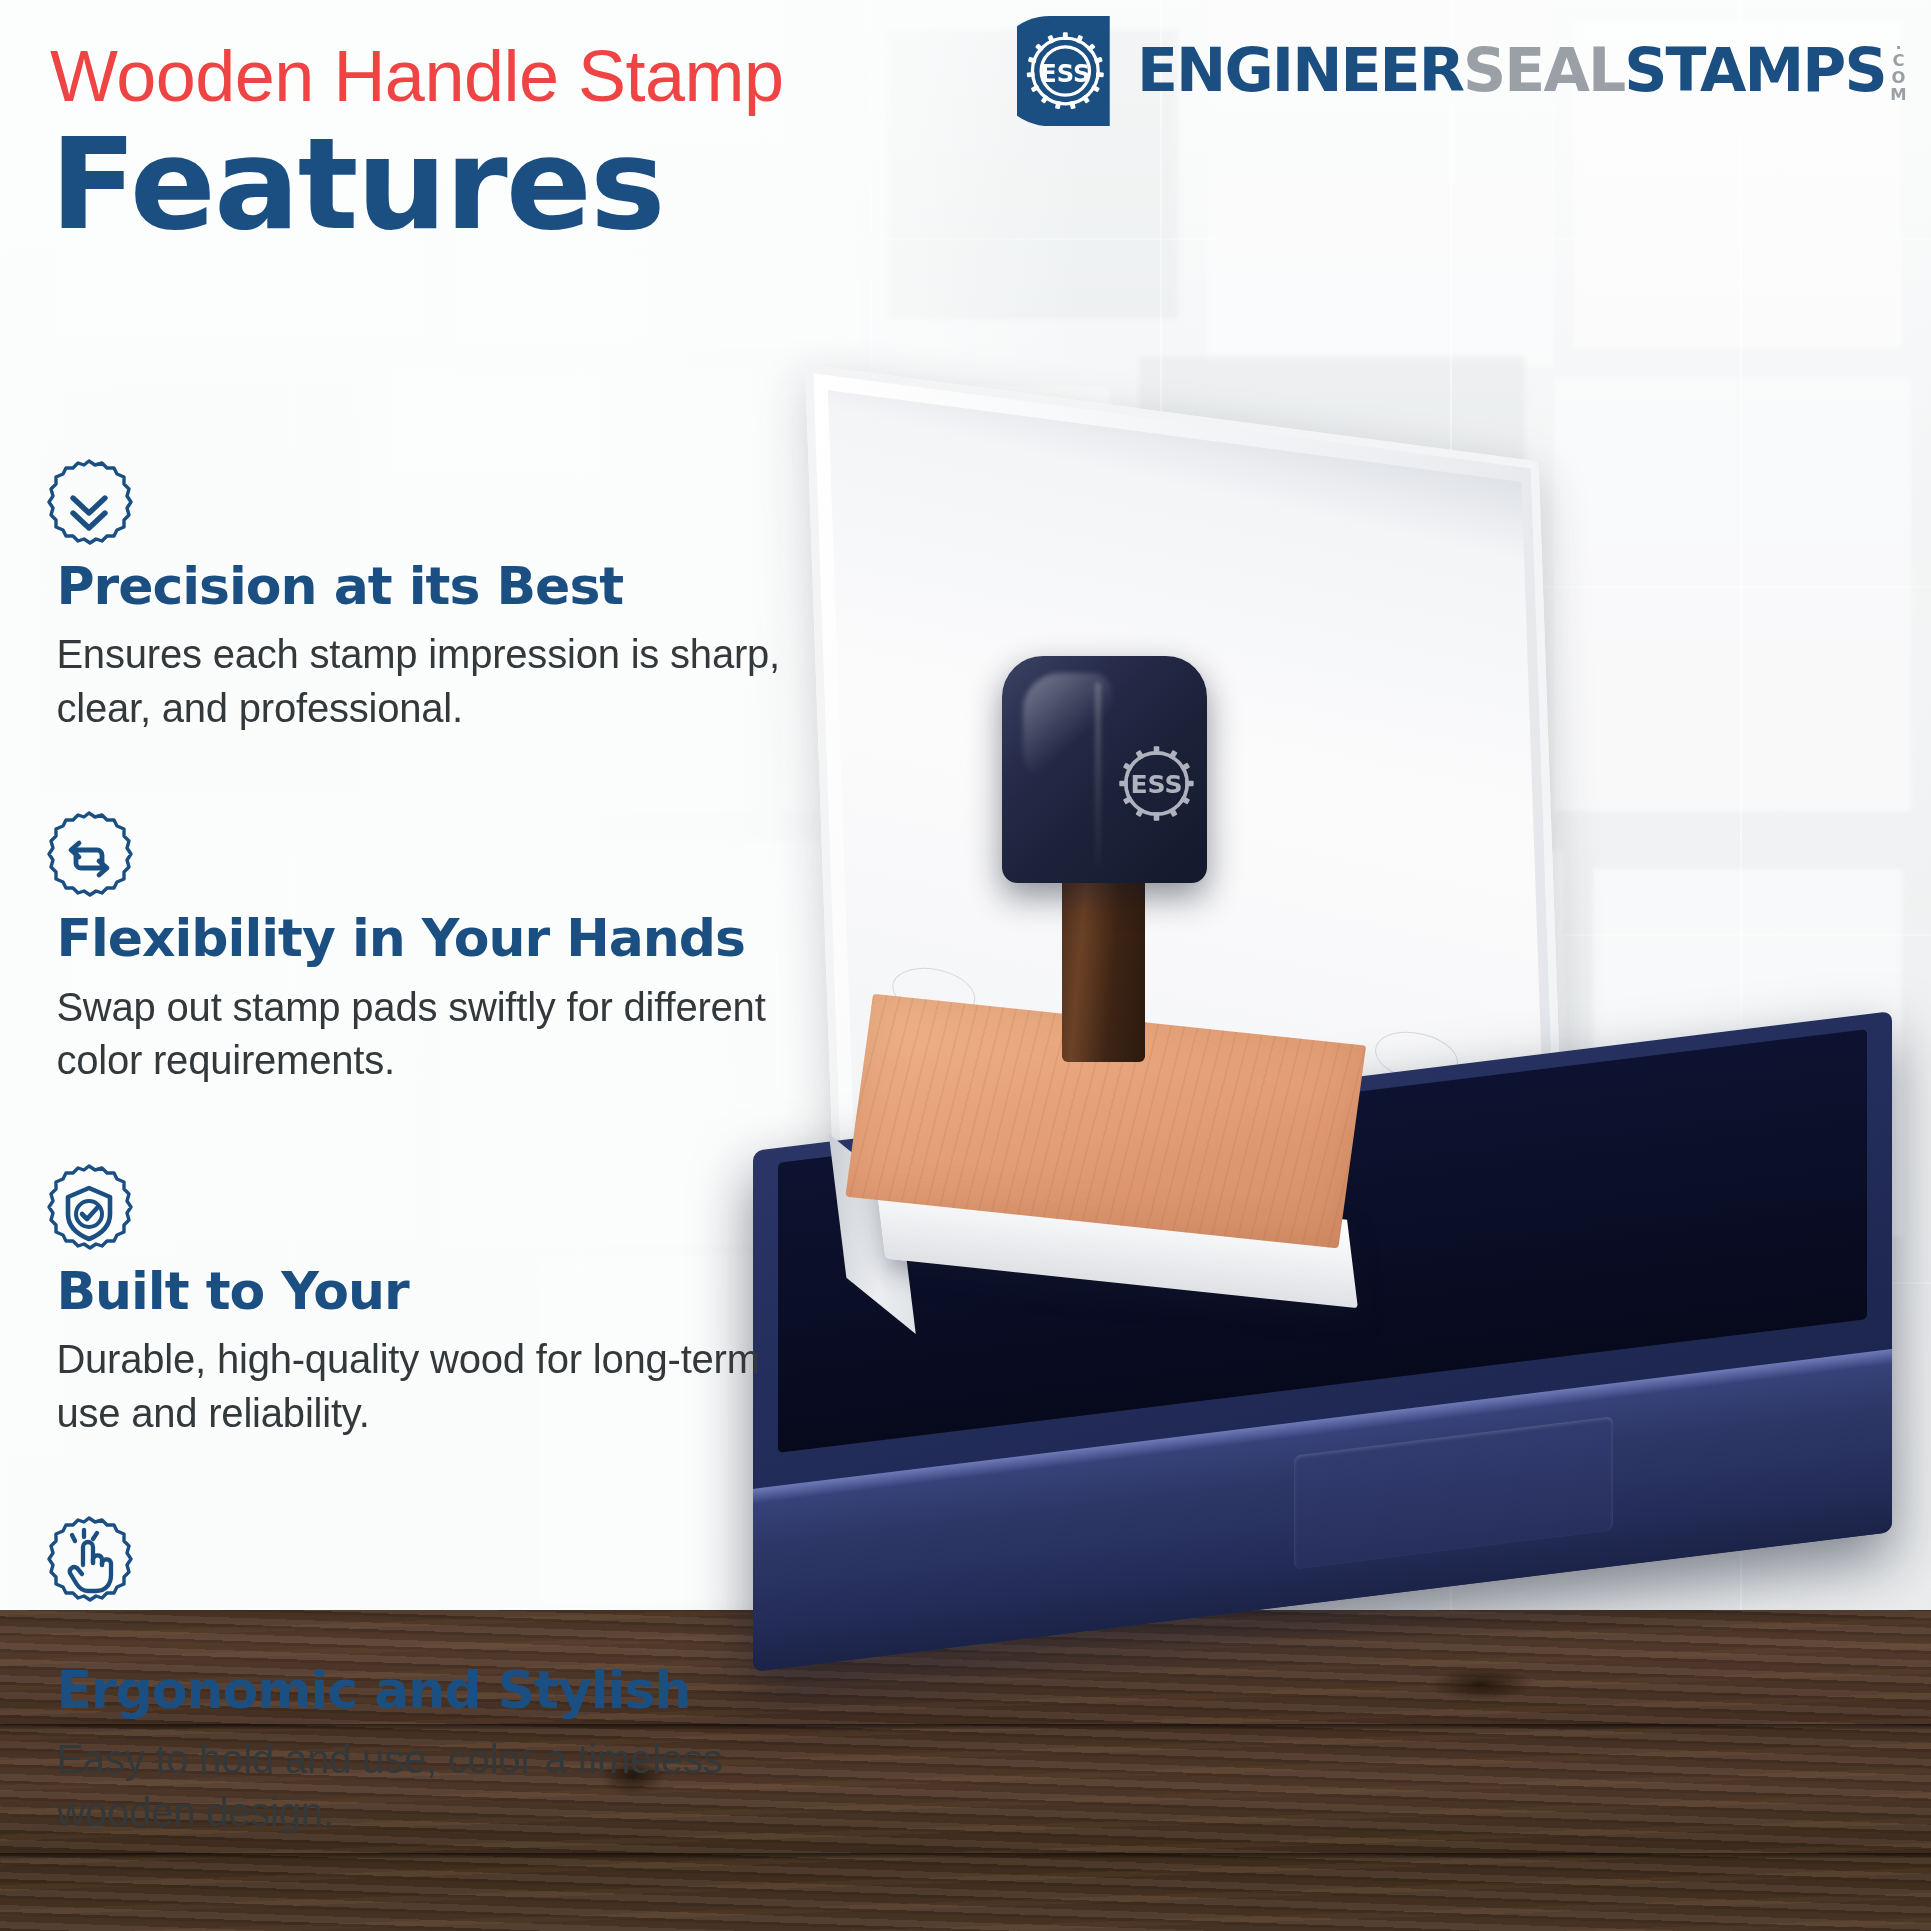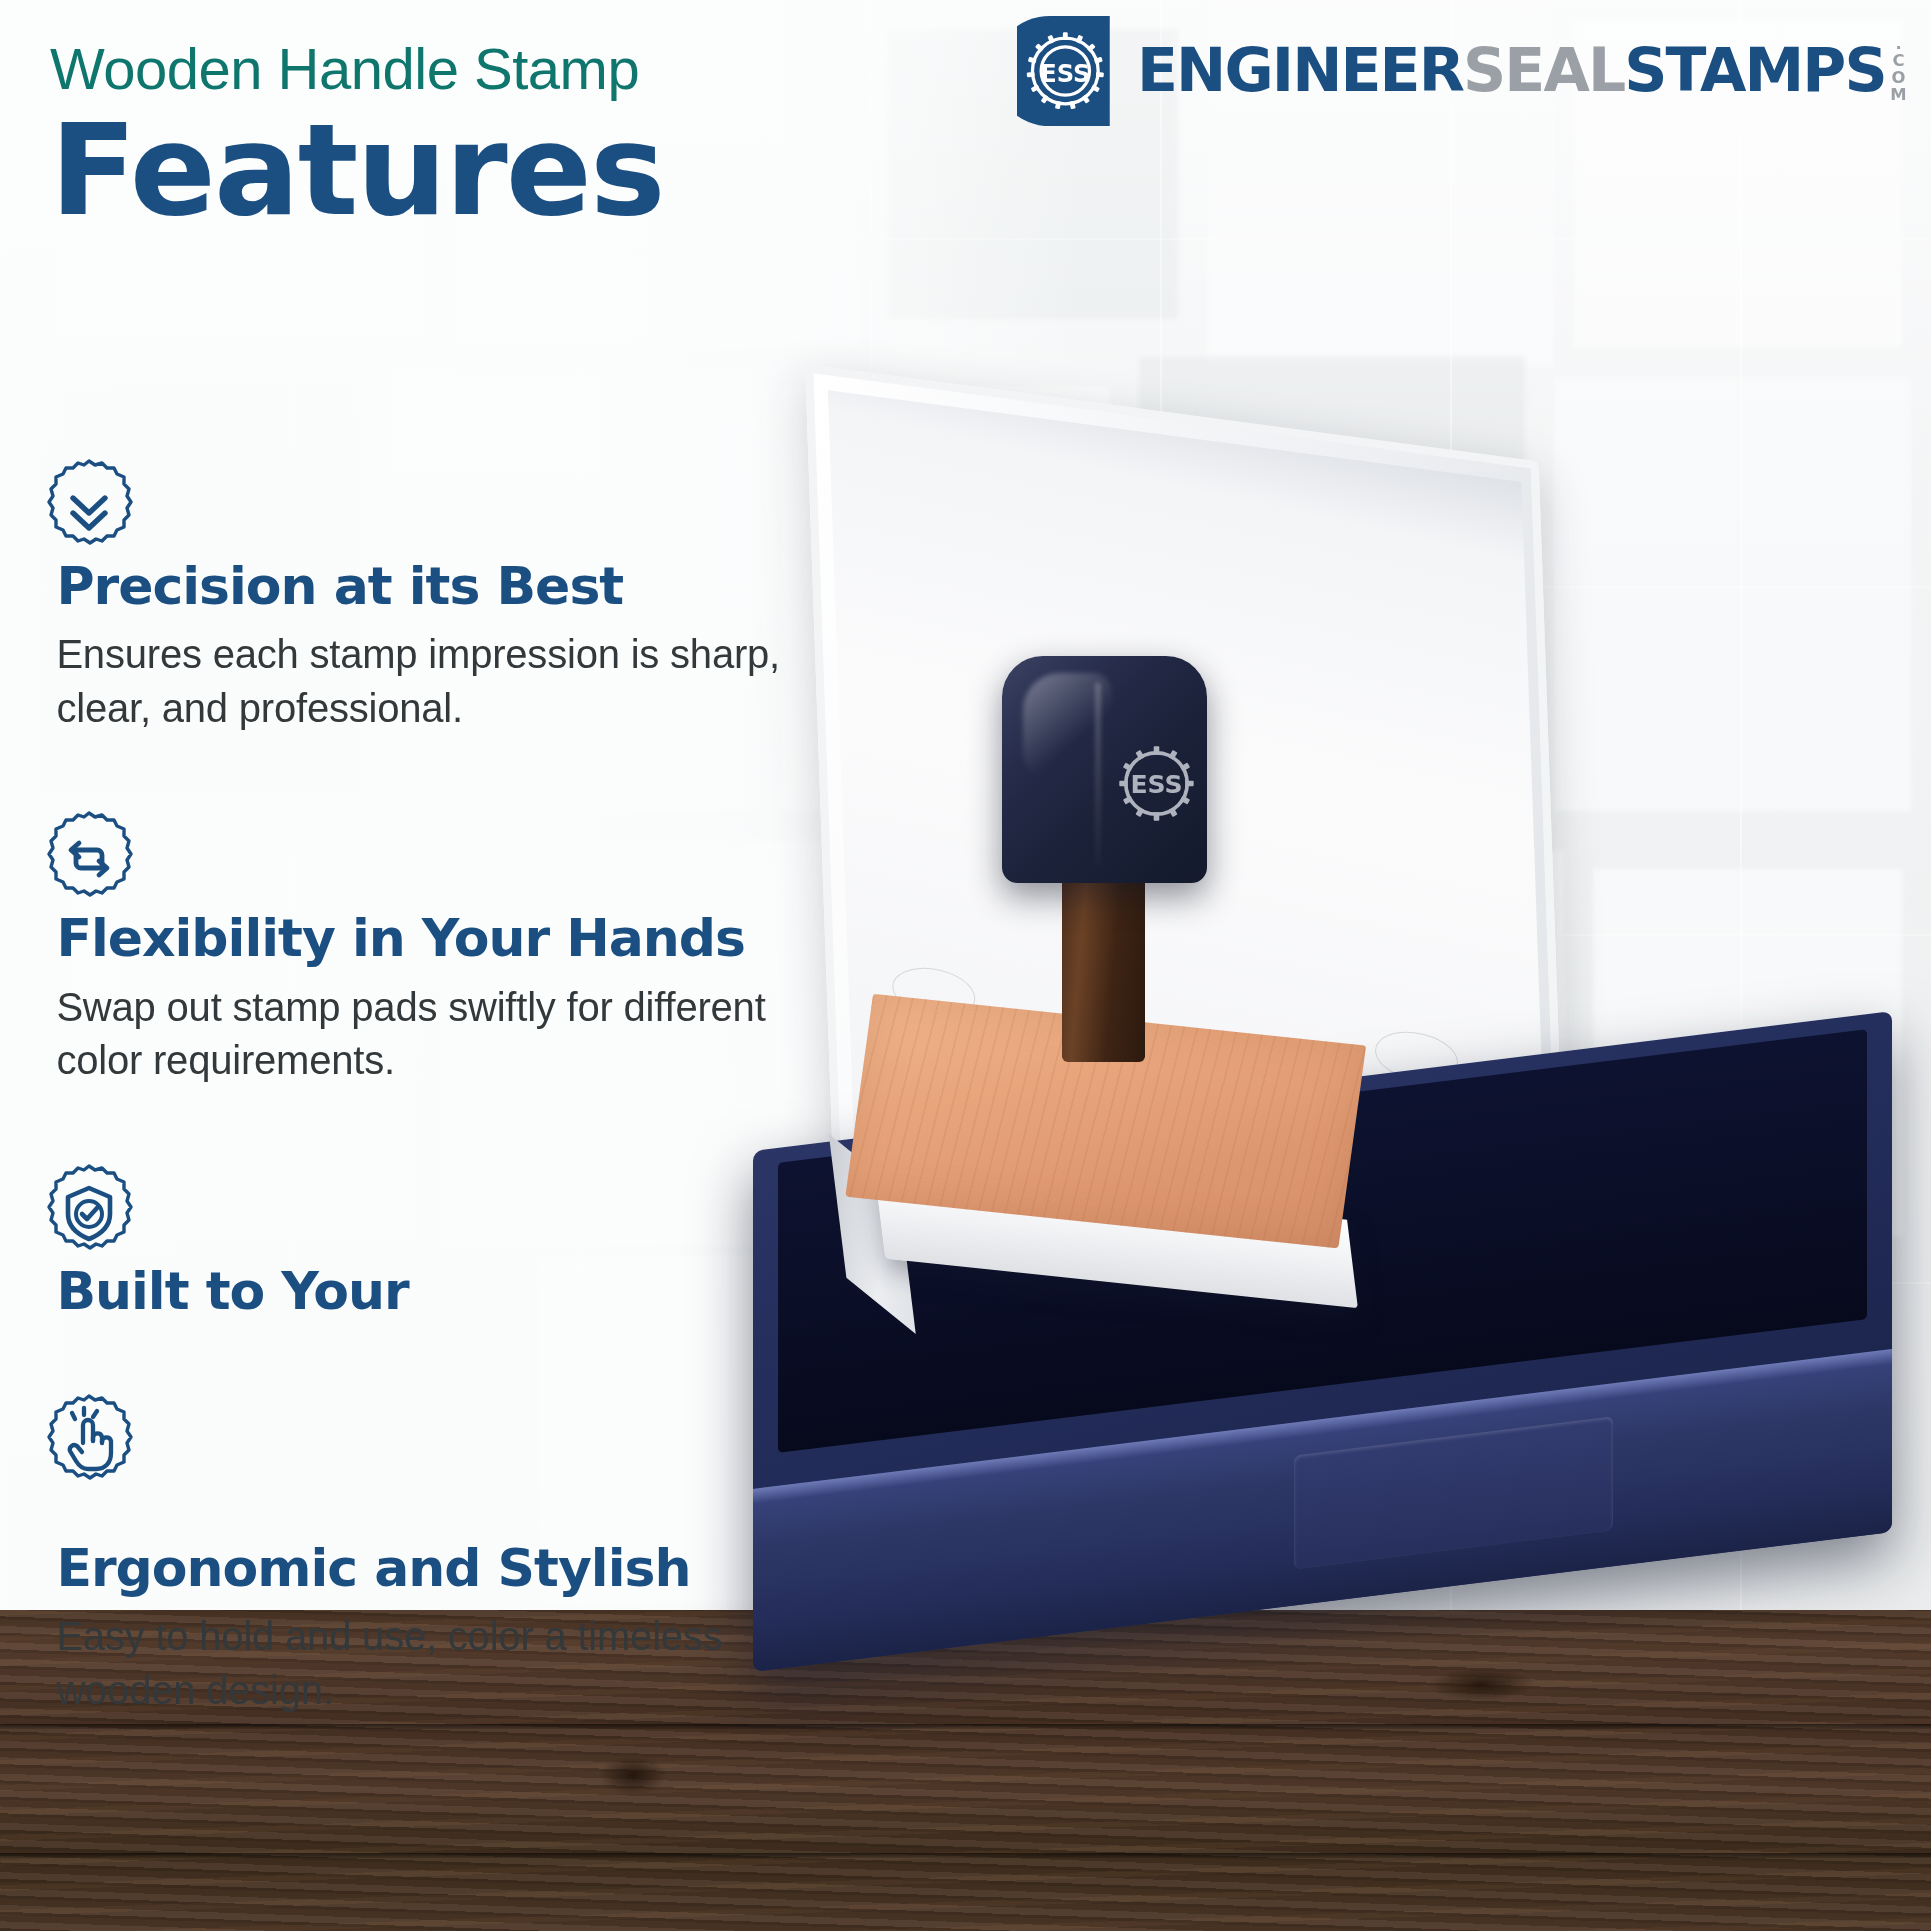--- a/index.html
+++ b/index.html
@@ -60,21 +60,21 @@
     background:linear-gradient(180deg, rgba(0,0,0,.55), rgba(0,0,0,.15));
   }
   .wood-knot{
     position:absolute; width:68px; height:41px; border-radius:50%;
     background:radial-gradient(ellipse at center, rgba(30,18,10,.85), rgba(70,48,30,0) 70%);
   }
 
   
   .head { position:absolute; left:50px; top:39px; width:966px; }
   .head .sub {
-    font-size:58px; font-weight:400; color:#0f766e; letter-spacing:-0.5px;
+    font-size:72px; font-weight:400; color:#ef4444; letter-spacing:-0.5px;
     line-height:1.05; white-space:nowrap;
   }
   .head .main {
     font-size:127px; font-weight:700; color:#1b4f82; letter-spacing:-1.9px;
     line-height:.98; margin-top:7.7px; font-family:"DejaVu Sans", sans-serif;
   }
 
   
   .logo { position:absolute; right:25px; top:13.5px; display:flex; align-items:center; }
   .logo-mark { width:114px; height:114px; position:relative; flex:0 0 auto; }
@@ -388,20 +388,21 @@
       <div class="f-icon">
         <svg viewBox="0 0 100 100" width="100" height="100">
           <path d="M50 5 l6 4 7-2 5 5 7 0 3 6 7 3 0 7 5 5 -2 7 4 6 -4 6 2 7 -5 5 0 7 -7 3 -3 6 -7 0 -5 5 -6-2 -6 4 -6-4 -6 2 -5-5 -7 0 -3-6 -7-3 0-7 -5-5 2-7 -4-6 4-6 -2-7 5-5 0-7 7-3 3-6 7 0 5-5 6 2z" fill="none" stroke="#1b4f82" stroke-width="3.4" stroke-linejoin="round"></path>
           <path d="M50 27 L71 36 v17 c0 14 -11 21 -21 25 c-10 -4 -21 -11 -21 -25 V36 z" fill="none" stroke="#1b4f82" stroke-width="4.6" stroke-linejoin="round"></path>
           <circle cx="50" cy="53" r="13" fill="none" stroke="#1b4f82" stroke-width="4"></circle>
           <polyline points="43,53 48,58 58,47" fill="none" stroke="#1b4f82" stroke-width="4.6" stroke-linecap="round" stroke-linejoin="round"></polyline>
         </svg>
       </div>
       <div class="f-body">
         <div class="f-title">Built to Your</div>
+        <div class="f-desc">Durable, high-quality wood for long-term use and reliability.</div>
       </div>
     </div>
 
     <div class="feature">
       <div class="f-icon">
         <svg viewBox="0 0 100 100" width="100" height="100">
           <path d="M50 5 l6 4 7-2 5 5 7 0 3 6 7 3 0 7 5 5 -2 7 4 6 -4 6 2 7 -5 5 0 7 -7 3 -3 6 -7 0 -5 5 -6-2 -6 4 -6-4 -6 2 -5-5 -7 0 -3-6 -7-3 0-7 -5-5 2-7 -4-6 4-6 -2-7 5-5 0-7 7-3 3-6 7 0 5-5 6 2z" fill="none" stroke="#1b4f82" stroke-width="3.4" stroke-linejoin="round"></path>
           <g fill="none" stroke="#1b4f82" stroke-width="4.3" stroke-linecap="round" stroke-linejoin="round">
             <path d="M44 52 V34 a5 5 0 0 1 10 0 v16"></path>
             <path d="M54 50 v-4 a4.6 4.6 0 0 1 9 0 v6"></path>

